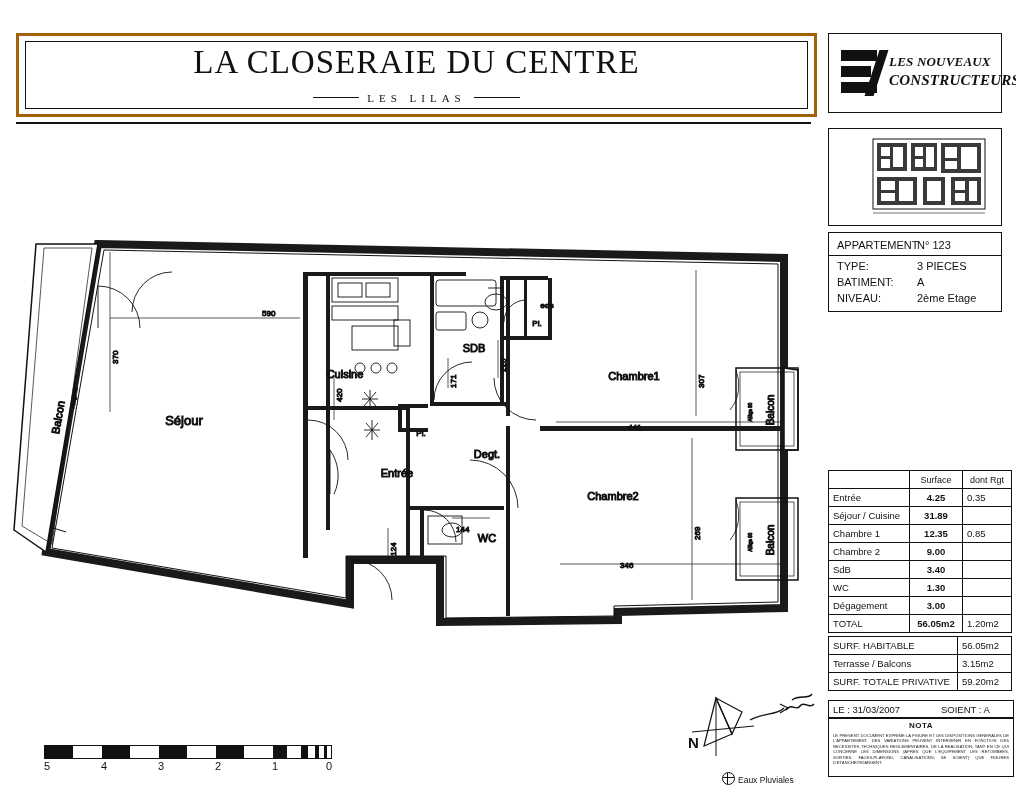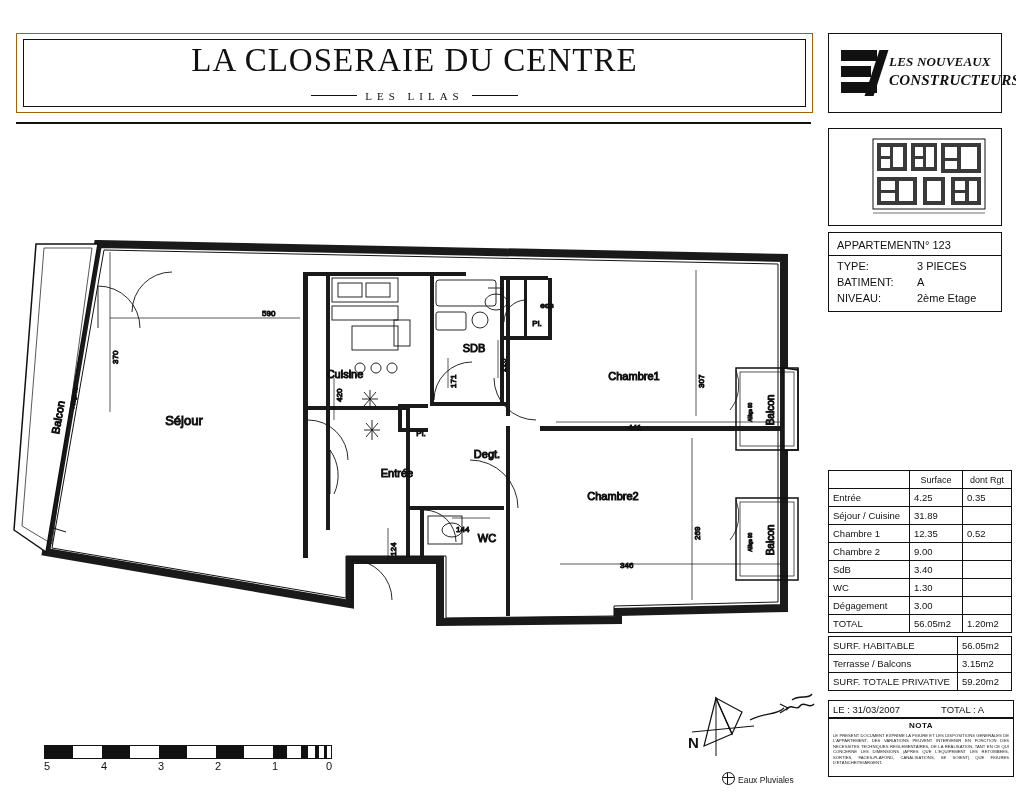--- a/index.html
+++ b/index.html
@@ -1,20 +1,20 @@
 <!DOCTYPE html>
 <html><head>
 <meta charset="utf-8">
 <style>
   html,body{margin:0;padding:0;}
   body{width:1016px;height:794px;background:#ffffff;font-family:"Liberation Sans",sans-serif;color:#111;overflow:hidden;}
   .page{position:relative;width:1016px;height:794px;}
 
   
-  .title-box{position:absolute;left:16px;top:33px;width:795px;height:78px;border:1px solid #a16207;}
+  .title-box{position:absolute;left:16px;top:33px;width:795px;height:78px;border:3px solid #a16207;}
   .title-inner{position:absolute;left:6px;top:5px;right:6px;bottom:5px;border:1px solid #111;}
   .title-main{position:absolute;left:0;right:0;top:8px;text-align:center;font-family:"Liberation Serif",serif;font-size:33px;letter-spacing:1px;font-variant:small-caps;color:#111;}
   .title-sub{position:absolute;left:0;right:0;top:56px;text-align:center;font-family:"Liberation Serif",serif;font-size:11px;letter-spacing:5px;color:#111;}
   .title-sub .bar{display:inline-block;width:46px;height:1px;background:#111;vertical-align:4px;margin:0 8px;}
   .hrule{position:absolute;left:16px;top:122px;width:795px;height:2px;background:#111;}
 
   
   .logo-box{position:absolute;left:828px;top:33px;width:172px;height:78px;border:1px solid #111;}
   .logo-mark{position:absolute;left:12px;top:16px;width:40px;height:46px;}
   .logo-mark i{position:absolute;left:0;background:#111;display:block;}
@@ -30,21 +30,21 @@
 
   
   .appt-box{position:absolute;left:828px;top:232px;width:172px;height:78px;border:1px solid #111;font-size:11px;}
   .appt-box .line{position:absolute;left:0;right:0;height:1px;background:#111;}
   .appt-row{position:absolute;left:8px;font-size:11px;}
   .appt-val{position:absolute;left:88px;font-size:11px;}
 
   
   .surf-table{position:absolute;left:828px;top:470px;width:184px;border-collapse:collapse;font-size:9.5px;}
   .surf-table td,.surf-table th{border:1px solid #111;padding:2px 4px;font-weight:normal;text-align:left;height:13px;}
-  .surf-table td.num{text-align:left;width:44px;}
+  .surf-table td.num{text-align:center;width:44px;font-weight:bold;}
   .surf-table td.num2{text-align:left;width:40px;}
   .surf-table th{font-size:9px;text-align:center;}
   .surf-table tr.total td{font-size:9.5px;}
 
   
   .sum-table{position:absolute;left:828px;top:636px;width:184px;border-collapse:collapse;font-size:9.5px;}
   .sum-table td{border:1px solid #111;padding:2px 4px;height:13px;}
   .sum-table td.k{width:120px;}
   .sum-table td.v{text-align:left;}
 
@@ -156,21 +156,21 @@
       <td class="num2">0.35</td>
     </tr>
     <tr>
       <td>Séjour  /  Cuisine</td>
       <td class="num">31.89</td>
       <td class="num2"></td>
     </tr>
     <tr>
       <td>Chambre 1</td>
       <td class="num">12.35</td>
-      <td class="num2">0.52</td>
+      <td class="num2">0.85</td>
     </tr>
     <tr>
       <td>Chambre 2</td>
       <td class="num">9.00</td>
       <td class="num2"></td>
     </tr>
     <tr>
       <td>SdB</td>
       <td class="num">3.40</td>
       <td class="num2"></td>
@@ -205,21 +205,21 @@
     </tr>
     <tr>
       <td class="k">SURF. TOTALE PRIVATIVE</td>
       <td class="v">59.20m2</td>
     </tr>
   </tbody>
     </table>
 
   <div class="date-box">
     <span class="d">LE : 31/03/2007</span>
-    <span class="i">TOTAL : A</span>
+    <span class="i">SOIENT : A</span>
   </div>
 
   <div class="nota-box">
     <div class="nota-t">NOTA</div>
     <div class="nota-b">LE PRESENT DOCUMENT EXPRIME LA FIGURE ET LES DISPOSITIONS GENERALES DE L'APPARTEMENT. DES VARIATIONS PEUVENT INTERVENIR EN FONCTION DES NECESSITES TECHNIQUES REGLEMENTAIRES, DE LA REALISATION, TANT EN CE QUI CONCERNE LES DIMENSIONS (APRES QUE L'EQUIPEMENT LES RETOMBEES, SORTIES, FACES-PLAFOND, CANALISATIONS, SE SOIENT) QUE FIGURES D'ETANCHEITE/ARGENT.</div>
   </div>
 
   <div class="scale">
     <div class="seg" style="left:0px;width:28px;"></div>
     <div class="seg" style="left:57px;width:28px;"></div>

